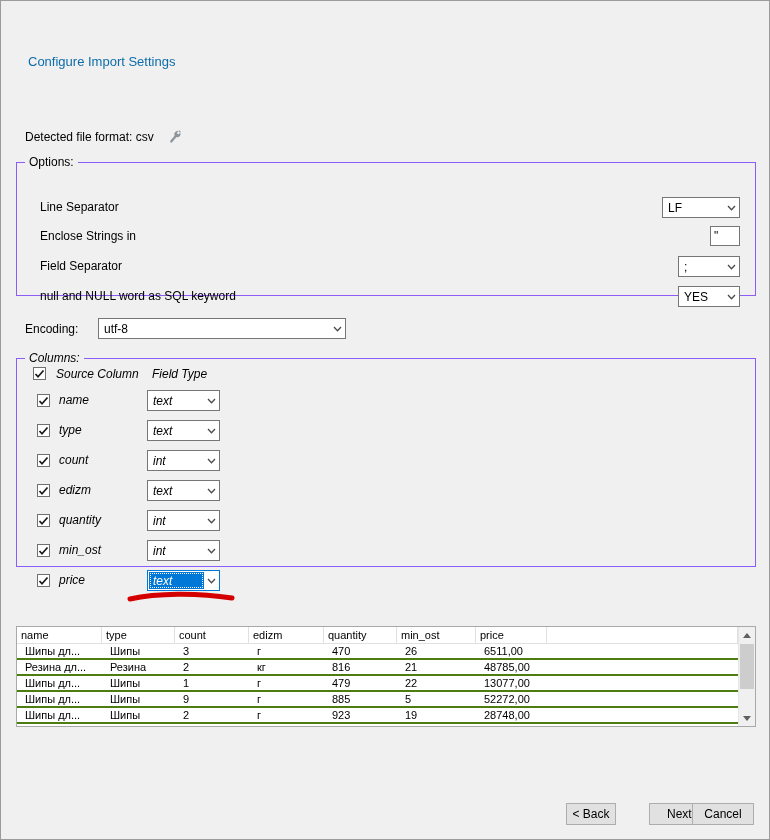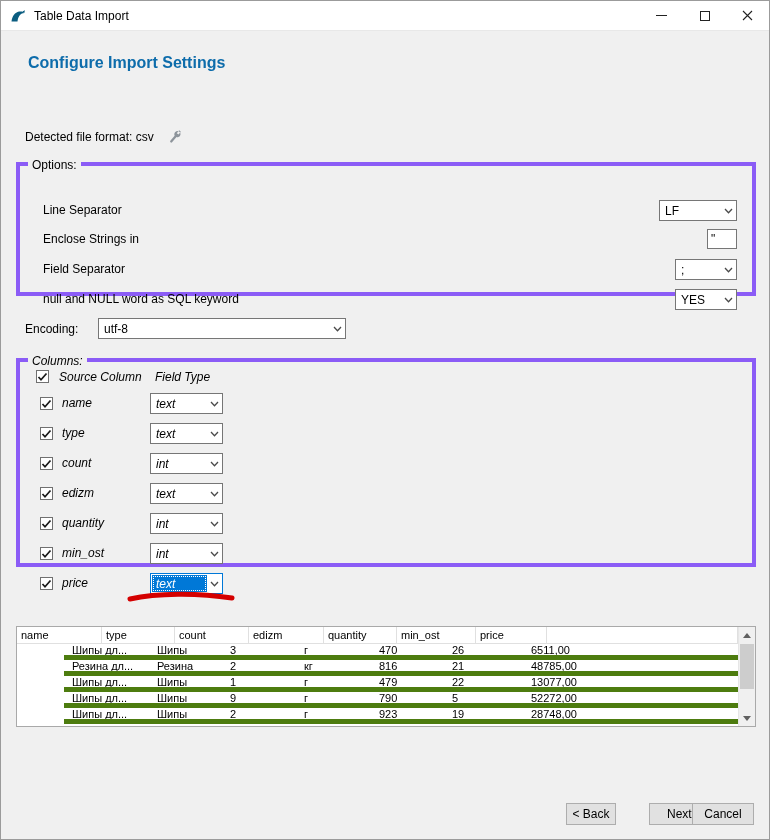--- a/index.html
+++ b/index.html
@@ -12,26 +12,26 @@
   .window { position:absolute; inset:0; background:#f0f0f0; border:1px solid #9b9b9b; }
 
   
   .titlebar { position:absolute; top:0; left:0; right:0; height:30px; background:#ffffff;
               border-bottom:1px solid #e8e8e8; display:flex; align-items:center; }
   .app-icon { margin-left:9px; width:16px; height:16px; display:inline-flex; }
   .title { margin-left:8px; font-size:12px; }
   .wincontrols { margin-left:auto; display:flex; height:100%; }
   .winbtn { width:43px; height:100%; display:flex; align-items:center; justify-content:center; cursor:default; }
 
-  .heading { position:absolute; left:27px; top:53px; font-size:16px; font-weight:bold; color:#0d6cab; }
+  .heading { position:absolute; left:27px; top:53px; font-size:13px; font-weight:normal; color:#0d6cab; }
 
   .detected { position:absolute; left:24px; top:127px; height:18px; display:flex; align-items:center; gap:13px; }
 
   
-  .group { position:absolute; border:4px solid #8b5cf6; }
+  .group { position:absolute; border:1px solid #8b5cf6; }
   .glabel { position:absolute; top:-8px; left:8px; background:#f0f0f0; padding:0 4px; }
 
   .opt-row { position:absolute; left:0; right:0; height:21px;margin-top:16px; }
   .opt-label { position:absolute; left:23px; line-height:21px; }
 
   .combo { background:#fff; border:1px solid #767676; height:21px; display:flex; align-items:stretch; cursor:default; }
   .combo-text { flex:1; display:flex; align-items:center; padding-left:4px; margin:1px 0 1px 1px; white-space:pre; }
   .chev { width:15px; display:flex; align-items:center; justify-content:center; }
   .combo.selected { border-color:#0078d7; }
   .combo.selected .combo-text { background:#0078d7; color:#fff; outline:1px dotted #fff; outline-offset:-2px; }
@@ -47,66 +47,40 @@
   .hdr-label { position:absolute; line-height:15px; }
 
   .annotation { position:absolute; left:126px; top:589px; pointer-events:none; }
 
   
   .preview { position:absolute; left:15px; top:625px; width:740px; height:101px; background:#fff; border:1px solid #a9a9a9; }
   .pv-grid { position:absolute; left:0; top:0; right:17px; bottom:0; font-size:11px; overflow:hidden; }
   .pv-header, .pv-row { display:grid; grid-template-columns:85px 73px 74px 75px 73px 79px 71px 1fr; }
   .pv-header { height:17px; border-bottom:1px solid #e0e0e0; }
   .pv-h { border-right:1px solid #e0e0e0; padding-left:4px; display:flex; align-items:center; white-space:nowrap; overflow:hidden; }
-  .pv-row { height:16px; border-bottom:5px solid #4d7c0f;margin-left:47px; }
+  .pv-row { height:16px; border-bottom:2px solid #4d7c0f; }
   .pv-c { padding-left:8px; display:flex; align-items:center; white-space:nowrap; overflow:hidden; }
 
   .scrollbar { position:absolute; right:0; top:0; bottom:0; width:17px; background:#f0f0f0; border-left:1px solid #e6e6e6; }
   .sb-btn { position:absolute; left:0; width:16px; height:16px; display:flex; align-items:center; justify-content:center; }
   .sb-up { top:0; }
   .sb-down { bottom:0; }
   .sb-thumb { position:absolute; left:1px; width:14px; top:17px; height:45px; background:#cdcdcd; }
 
   .btn { position:absolute; height:22px; background:#e1e1e1; border:1px solid #adadad;
          display:flex; align-items:center; justify-content:center; font-size:12px; cursor:default; }
   .btn-back { left:565px; top:802px; width:50px; }
   .btn-next { left:605px; top:802px; width:71px;margin-left:43px; }
   .btn-cancel { left:691px; top:802px; width:62px; }
 </style>
 </head>
 <body>
 
 <div class="window">
 
-  <div class="titlebar">
-    <span class="app-icon">
-      <svg width="16" height="16" viewBox="0 0 16 16">
-        <path d="M1.5,13.5 C2.2,8 5,4.6 9,3.6 C11.2,3.1 13.2,3.6 14.6,5 C12,5.1 10.4,6.2 9.4,7.7 C8.1,9.5 7.8,11.5 7.5,13.5 Z" fill="#0b5d80"></path>
-        <path d="M12.3,3.4 L15,2.2 L14.2,4.9 Z" fill="#0b5d80"></path>
-      </svg>
-    </span>
-    <span class="title">Table Data Import</span>
-    <div class="wincontrols">
-      <div class="winbtn">
-        <svg width="11" height="11">
-            <path d="M0 5.5 H11" stroke="#222" stroke-width="1"></path>
-          </svg>
-      </div>
-      <div class="winbtn">
-        <svg width="10" height="10">
-            <rect x="0.5" y="0.5" width="9" height="9" fill="none" stroke="#222"></rect>
-          </svg>
-      </div>
-      <div class="winbtn">
-        <svg width="11" height="11">
-            <path d="M1 1 L10 10 M10 1 L1 10" stroke="#222" stroke-width="1.1"></path>
-          </svg>
-      </div>
-    </div>
-  </div>
 
   <div class="heading">Configure Import Settings</div>
 
   <div class="detected">
     <span>Detected file format: csv</span>
     <span style="display:inline-flex;">
       <svg width="16" height="16" viewBox="0 0 16 16">
         <g transform="rotate(40 8 8)">
           <path d="M8 1.2 A3.1 3.1 0 1 0 8.01 1.2 Z M6.9 0.2 L9.1 0.2 L9.1 3.9 L6.9 3.9 Z" fill="#8d949b" fill-rule="evenodd"></path>
           <rect x="6.9" y="6.2" width="2.2" height="8.8" rx="1.1" fill="#8d949b"></rect>
@@ -346,21 +320,21 @@
         <span class="pv-c">479</span>
         <span class="pv-c">22</span>
         <span class="pv-c">13077,00</span>
         <span class="pv-c"></span>
       </div>
       <div class="pv-row">
         <span class="pv-c">Шипы дл...</span>
         <span class="pv-c">Шипы</span>
         <span class="pv-c">9</span>
         <span class="pv-c">г</span>
-        <span class="pv-c">790</span>
+        <span class="pv-c">885</span>
         <span class="pv-c">5</span>
         <span class="pv-c">52272,00</span>
         <span class="pv-c"></span>
       </div>
       <div class="pv-row">
         <span class="pv-c">Шипы дл...</span>
         <span class="pv-c">Шипы</span>
         <span class="pv-c">2</span>
         <span class="pv-c">г</span>
         <span class="pv-c">923</span>

